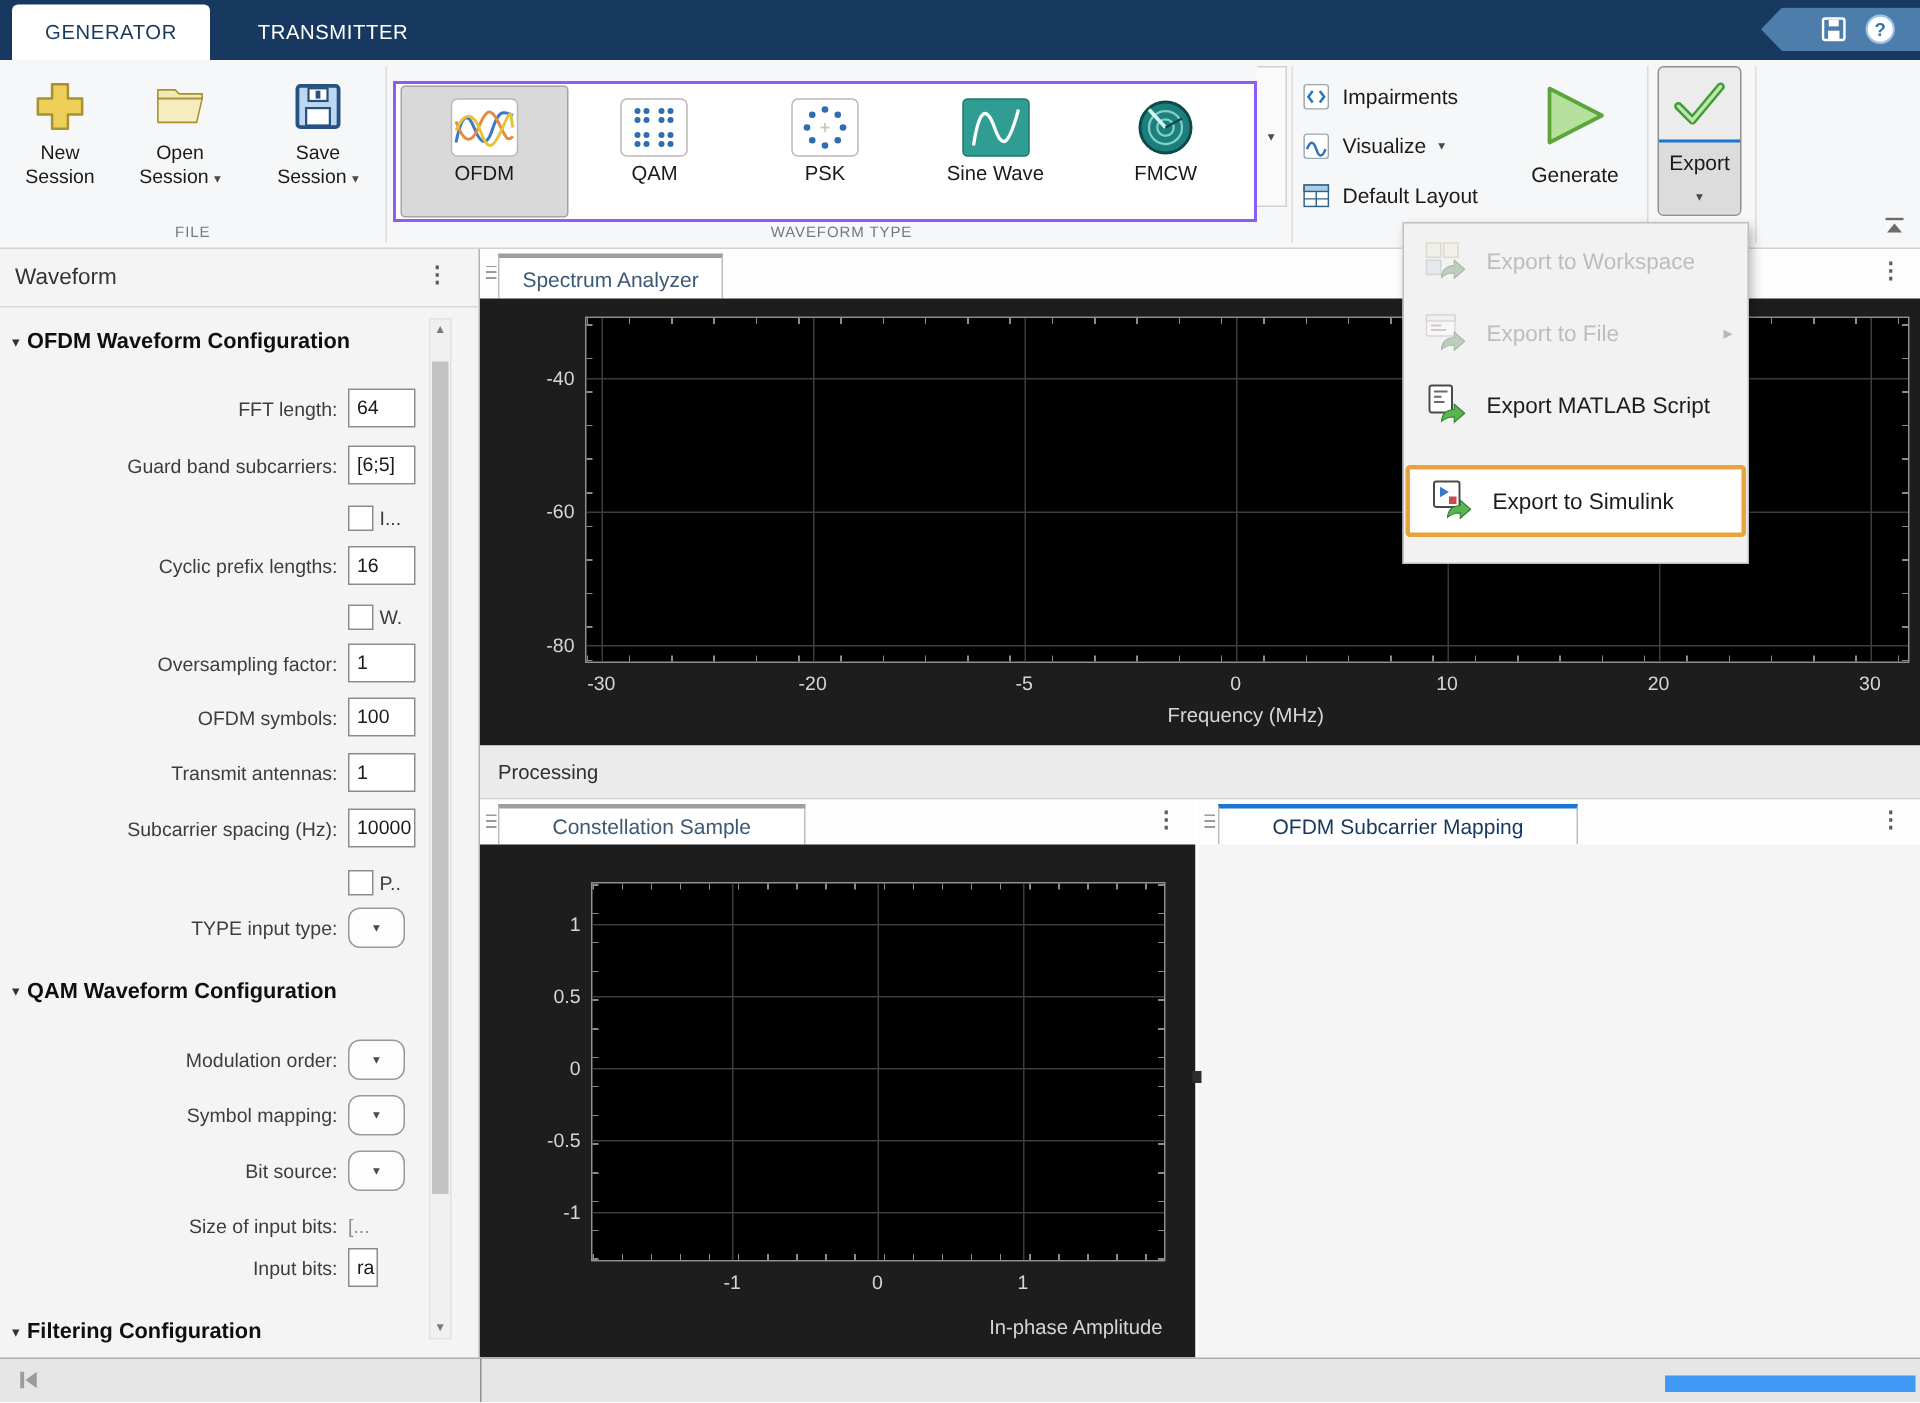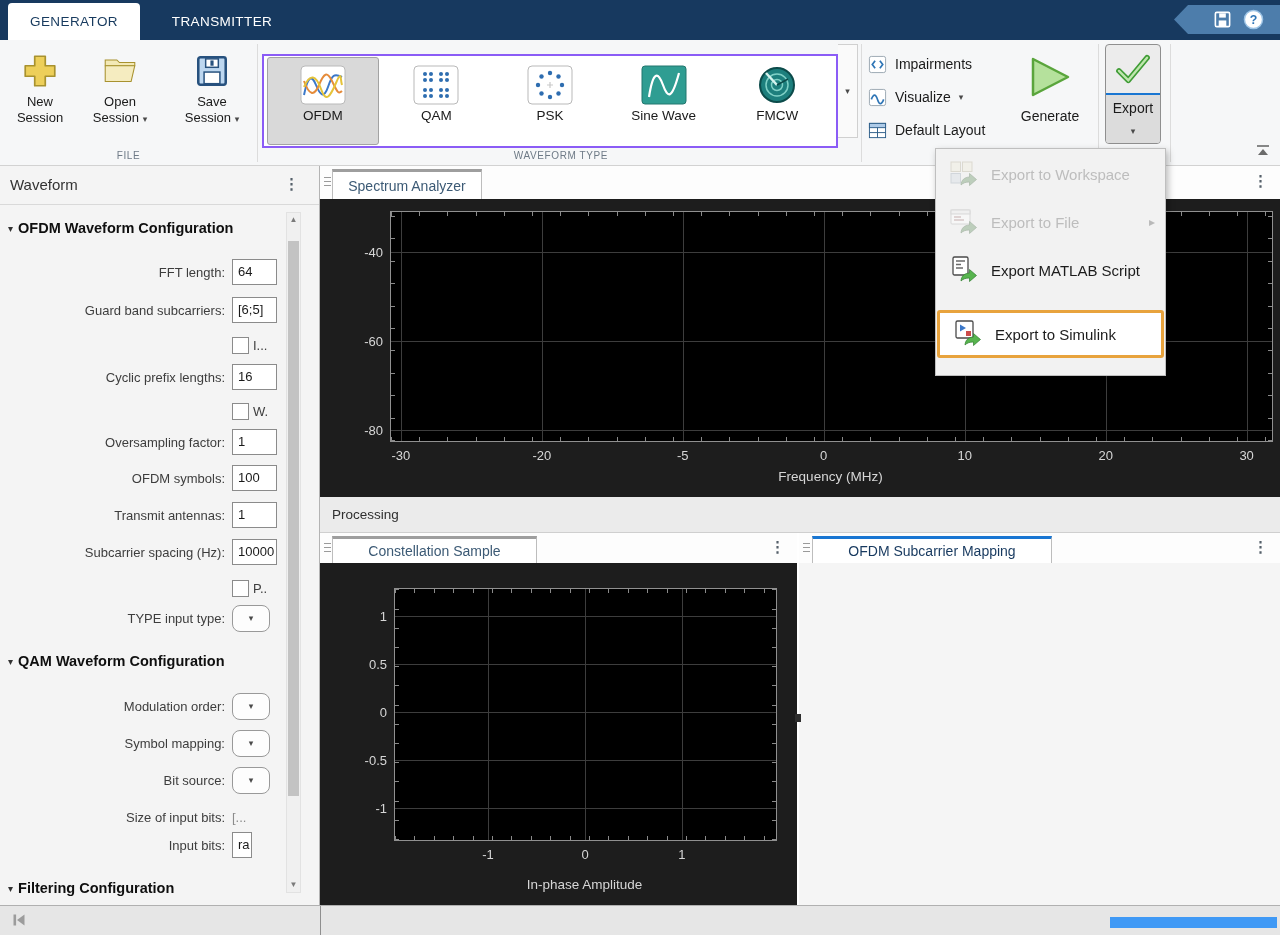--- a/index.html
+++ b/index.html
@@ -497,21 +497,21 @@
         <div class="ytlab" style="top:10.727969348659004%">1</div>
         <div class="hgrid" style="top:29.885057471264364%"></div>
         <div class="ytlab" style="top:29.885057471264364%">0.5</div>
         <div class="hgrid" style="top:49.042145593869726%"></div>
         <div class="ytlab" style="top:49.042145593869726%">0</div>
         <div class="hgrid" style="top:68.19923371647509%"></div>
         <div class="ytlab" style="top:68.19923371647509%">-0.5</div>
         <div class="hgrid" style="top:87.35632183908046%"></div>
         <div class="ytlab" style="top:87.35632183908046%">-1</div>
       </div>
-    <div class="axlab" style="left:74px;width:381px;top:314px;">In-phase Amplitude</div>
+    <div class="axlab" style="left:74px;width:381px;top:314px;text-align:right;">In-phase Amplitude</div>
   </div>
 
   <div class="gapdiv"></div>
 
   <div class="tabstrip" style="left:799px;top:533px;width:481px;height:30px;">
     <div class="grip" style="top:10px;"></div>
     <div class="ptab blue" style="left:13px;width:240px;height:27px;">OFDM Subcarrier Mapping</div>
     <div class="pmenu" style="top:6px;">⋮</div>
   </div>
   <div style="position:absolute;left:799px;top:563px;width:481px;height:342px;background:#f5f5f5;"></div>

